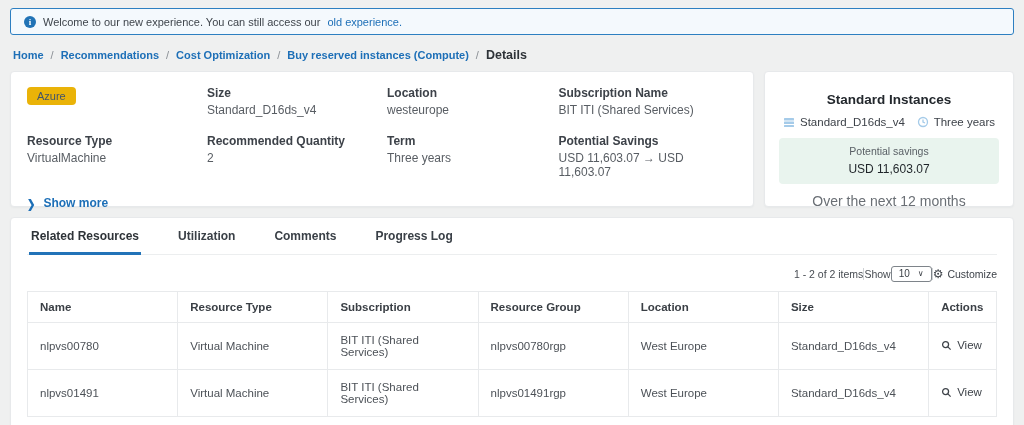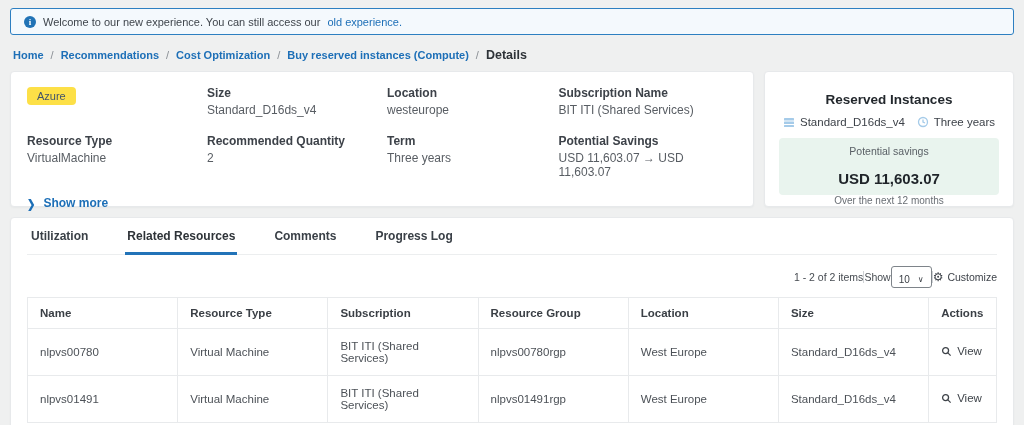--- a/index.html
+++ b/index.html
@@ -43,60 +43,60 @@
   .details-card { flex:1 1 auto; padding:14px 16px 12px; height:136px; }
   .reco-card { flex:0 0 250px; padding:13px 14px 10px; height:136px; text-align:center; }
 
   .details-grid {
     display:grid; grid-template-columns:1fr 1fr 0.95fr 1.05fr;
     row-gap:17px; column-gap:10px;
   }
   .flabel { font-weight:700; color:#3d4249; font-size:12px; margin-bottom:3px; }
   .fvalue { color:#585d63; font-size:12px; }
   .badge {
-    display:inline-block; background:#fde047; color:#42546b;
+    display:inline-block; background:#eab308; color:#42546b;
     font-size:11px; padding:3px 10px; border-radius:4px; margin-top:1px;
   }
   .show-more {
     display:inline-flex; align-items:center; gap:8px; margin-top:17px;
     color:#1d6fb7; font-weight:700; font-size:12px; text-decoration:none; cursor:pointer;
   }
   .show-more .chev { font-size:10px; transform:scaleY(1.15); }
 
   .kicker { color:#6a6f75; font-size:10.5px; }
   .reco-title { color:#23282d; font-weight:700; font-size:13.5px; margin-top:7px; }
   .reco-row {
     display:flex; justify-content:space-between; align-items:center;
     margin:9px 4px 0; font-size:11.5px; color:#3d4249;
   }
   .reco-item { display:inline-flex; align-items:center; gap:5px; }
   .savings-box {
     background:#e9f4ee; border-radius:4px; margin-top:10px; padding:7px 6px 8px;
   }
   .savings-label { color:#5a6066; font-size:10.5px; }
-  .savings-value { color:#1f2429; font-weight:700; font-size:15px; margin-top:13px; }
-  .savings-period { color:#6a6f75; font-size:10px; margin-top:0; }
+  .savings-value { color:#1f2429; font-weight:400; font-size:12px; margin-top:5px; }
+  .savings-period { color:#6a6f75; font-size:14px; margin-top:9px; }
 
   
   .bottom-card { margin-top:10px; min-height:197px; padding:0 16px 16px; }
   .tabs { display:flex; gap:35px; border-bottom:1px solid #eceeef; padding:0 2px; }
   .tab {
     padding:11px 2px 9px; font-size:12px; font-weight:700; color:#3a4047;
     cursor:pointer; border-bottom:3px solid transparent; margin-bottom:-1px;
   }
   .tab.active { border-bottom-color:#2273b8; color:#2e3338; }
 
   .toolbar {
     display:flex; justify-content:flex-end; align-items:center; 
     padding:11px 0 9px; font-size:10.5px; color:#474c52;
   }
   .vdiv { width:1px; height:12px; background:#cfd2d5; }
   .pagesize {
     display:inline-flex; align-items:center; gap:8px;
-    border:1px solid #7e848a; border-radius:3px; padding:7px 7px 2px;
+    border:1px solid #7e848a; border-radius:3px; padding:1px 7px 2px;
     font-size:10px; color:#3a3f45; cursor:pointer;
   }
   .pagesize .dd { font-size:8px; color:#3a3f45; }
   .customize { display:inline-flex; align-items:center; gap:4px; cursor:pointer; font-size:10.5px; color:#3e434a; }
   .gear { font-size:12px; line-height:1; color:#3e434a; }
 
   table { width:100%; border-collapse:collapse; table-layout:fixed;border-radius:6px; }
   table, th, td { border:1px solid #e8eaec; }
   th {
     text-align:left; font-size:11.5px; font-weight:700; color:#3a3f45;
@@ -168,21 +168,21 @@
           <div class="fvalue">USD 11,603.07 → USD 11,603.07</div>
         </div>
       </div>
       <a class="show-more">
         <span class="chev">❯</span>
         <span>Show more</span>
       </a>
     </section>
 
     <aside class="card reco-card">
-      <div class="reco-title">Reserved Instances</div>
+      <div class="reco-title">Standard Instances</div>
       <div class="reco-row">
         <span class="reco-item">
           <svg class="icon-svg" width="12" height="12" viewBox="0 0 24 24" fill="#a5cbe9">
               <rect x="2" y="4" width="20" height="5" rx="1"></rect>
               <rect x="2" y="11" width="20" height="5" rx="1"></rect>
               <rect x="2" y="18" width="20" height="4" rx="1"></rect>
             </svg>
           <span>Standard_D16ds_v4</span>
         </span>
         <span class="reco-item">
@@ -196,22 +196,22 @@
       <div class="savings-box">
         <div class="savings-label">Potential savings</div>
         <div class="savings-value">USD 11,603.07</div>
       </div>
       <div class="savings-period">Over the next 12 months</div>
     </aside>
   </div>
 
   <section class="card bottom-card">
     <div class="tabs">
+      <div class="tab active">Related Resources</div>
       <div class="tab">Utilization</div>
-      <div class="tab active">Related Resources</div>
       <div class="tab">Comments</div>
       <div class="tab">Progress Log</div>
     </div>
 
     <div class="toolbar">
       <span>1 - 2 of 2 items</span>
       <span class="vdiv"></span>
       <span>Show</span>
       <span class="pagesize">
         <span>10</span>

